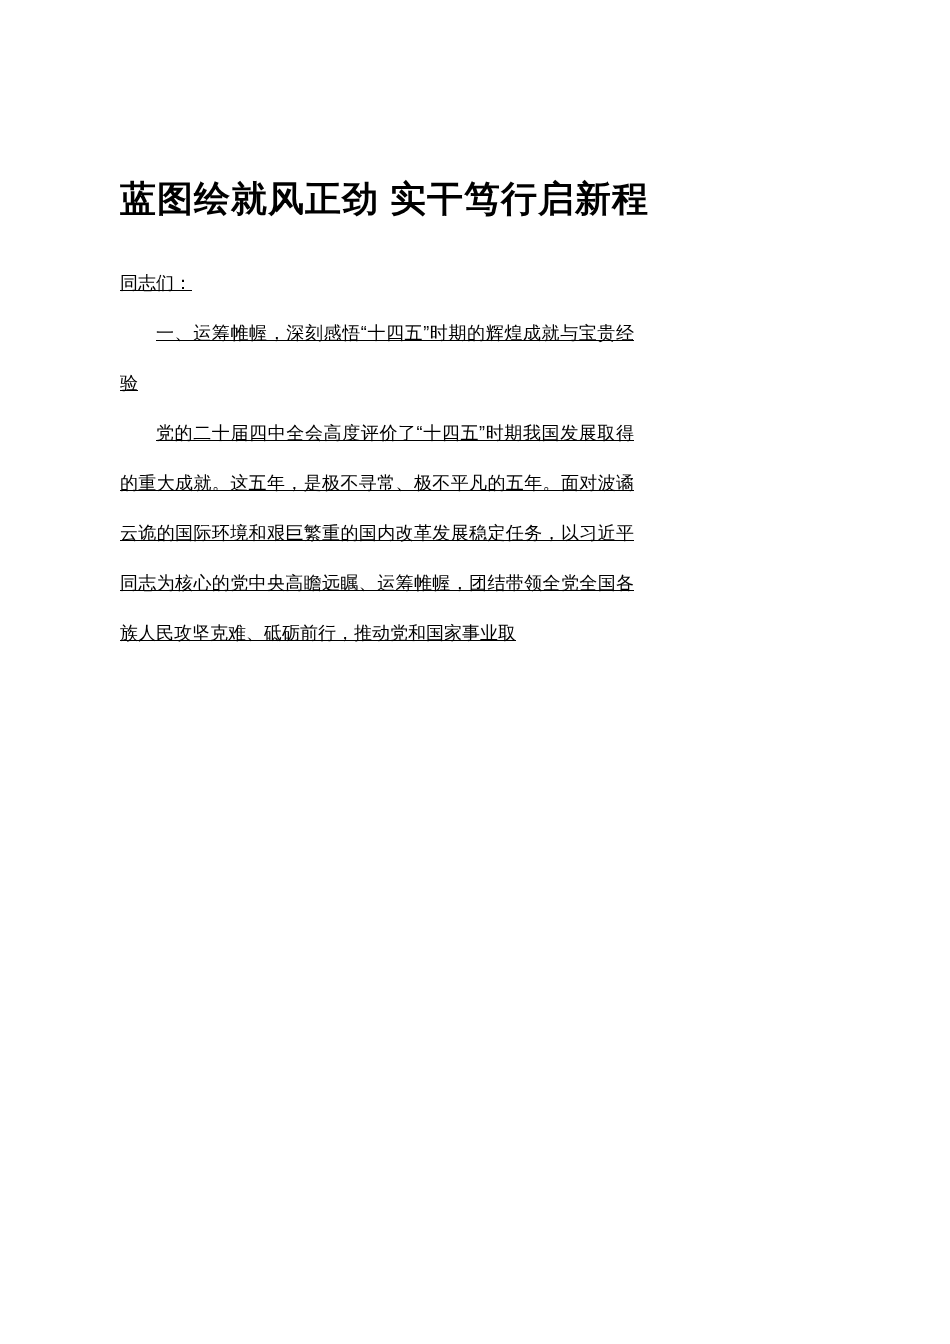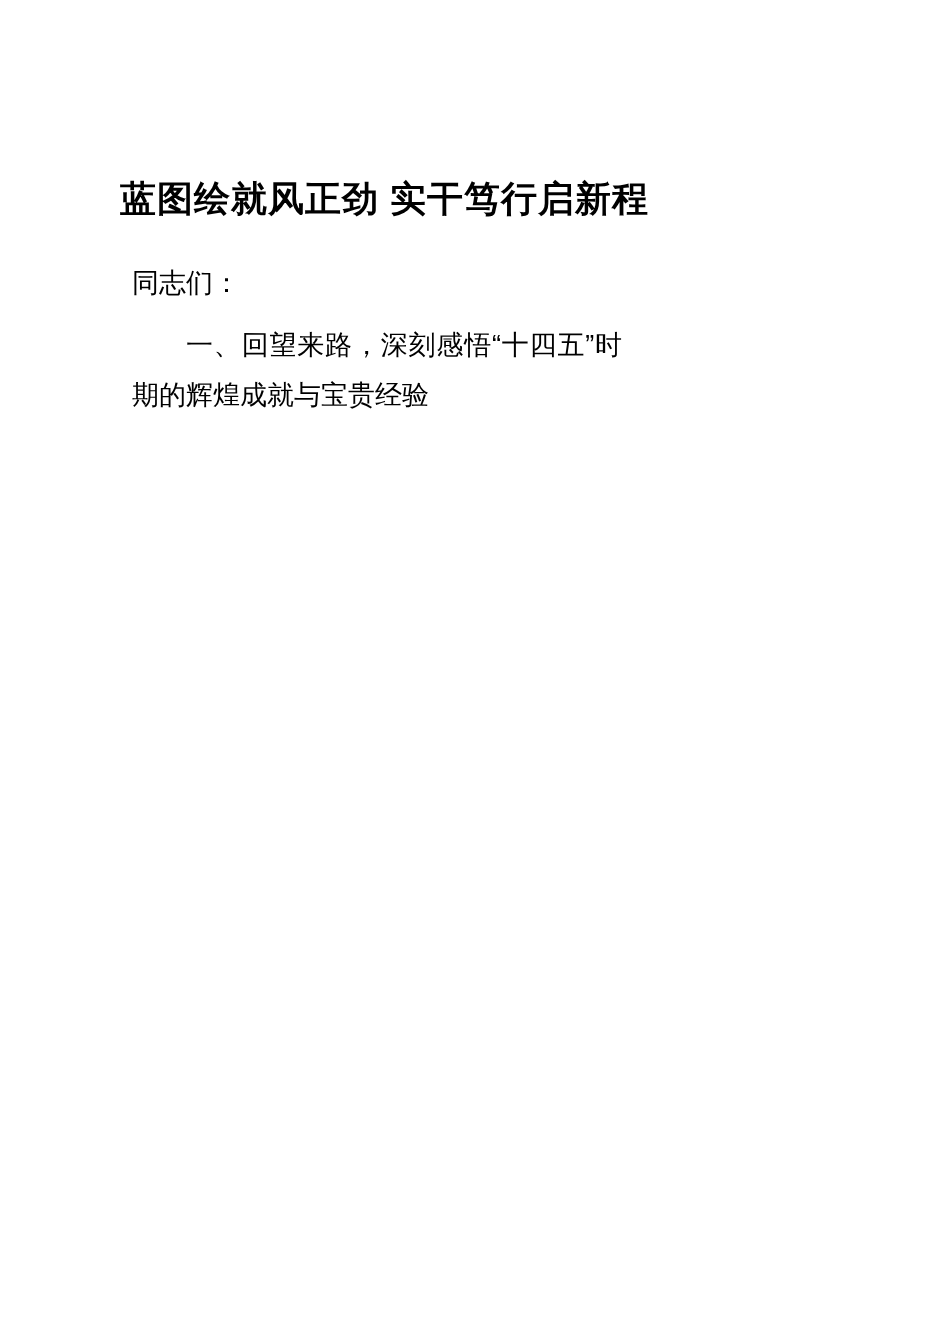--- a/index.html
+++ b/index.html
@@ -25,36 +25,38 @@
   .doc-title {
     font-size: 36px;
     line-height: 46px;
     font-weight: 700;
     text-align: center;
     margin: 0 0 36px 0;
     letter-spacing: 1px;
     white-space: nowrap;
   }
   .para {
-    font-size: 27px;
+    font-size: 18px;
     line-height: 50px;
-    margin: 12px;
+    margin: 0;
     text-align: justify;
     text-justify: inter-ideograph;
     word-break: break-all;
     overflow-wrap: break-word;
+    text-decoration: underline;
   }
   .para.indent {
     text-indent: 2em;
   }
 </style>
 </head>
 <body>
 
 <div class="page">
   <h1 class="doc-title">蓝图绘就风正劲 实干笃行启新程</h1>
 
   <p class="para">同志们：</p>
 
 
-  <p class="para indent">一、回望来路，深刻感悟“十四五”时期的辉煌成就与宝贵经验</p>
+  <p class="para indent">一、运筹帷幄，深刻感悟“十四五”时期的辉煌成就与宝贵经验</p>
 
+  <p class="para indent">党的二十届四中全会高度评价了“十四五”时期我国发展取得的重大成就。这五年，是极不寻常、极不平凡的五年。面对波谲云诡的国际环境和艰巨繁重的国内改革发展稳定任务，以习近平同志为核心的党中央高瞻远瞩、运筹帷幄，团结带领全党全国各族人民攻坚克难、砥砺前行，推动党和国家事业取</p>
 </div>
 
 </body></html>

